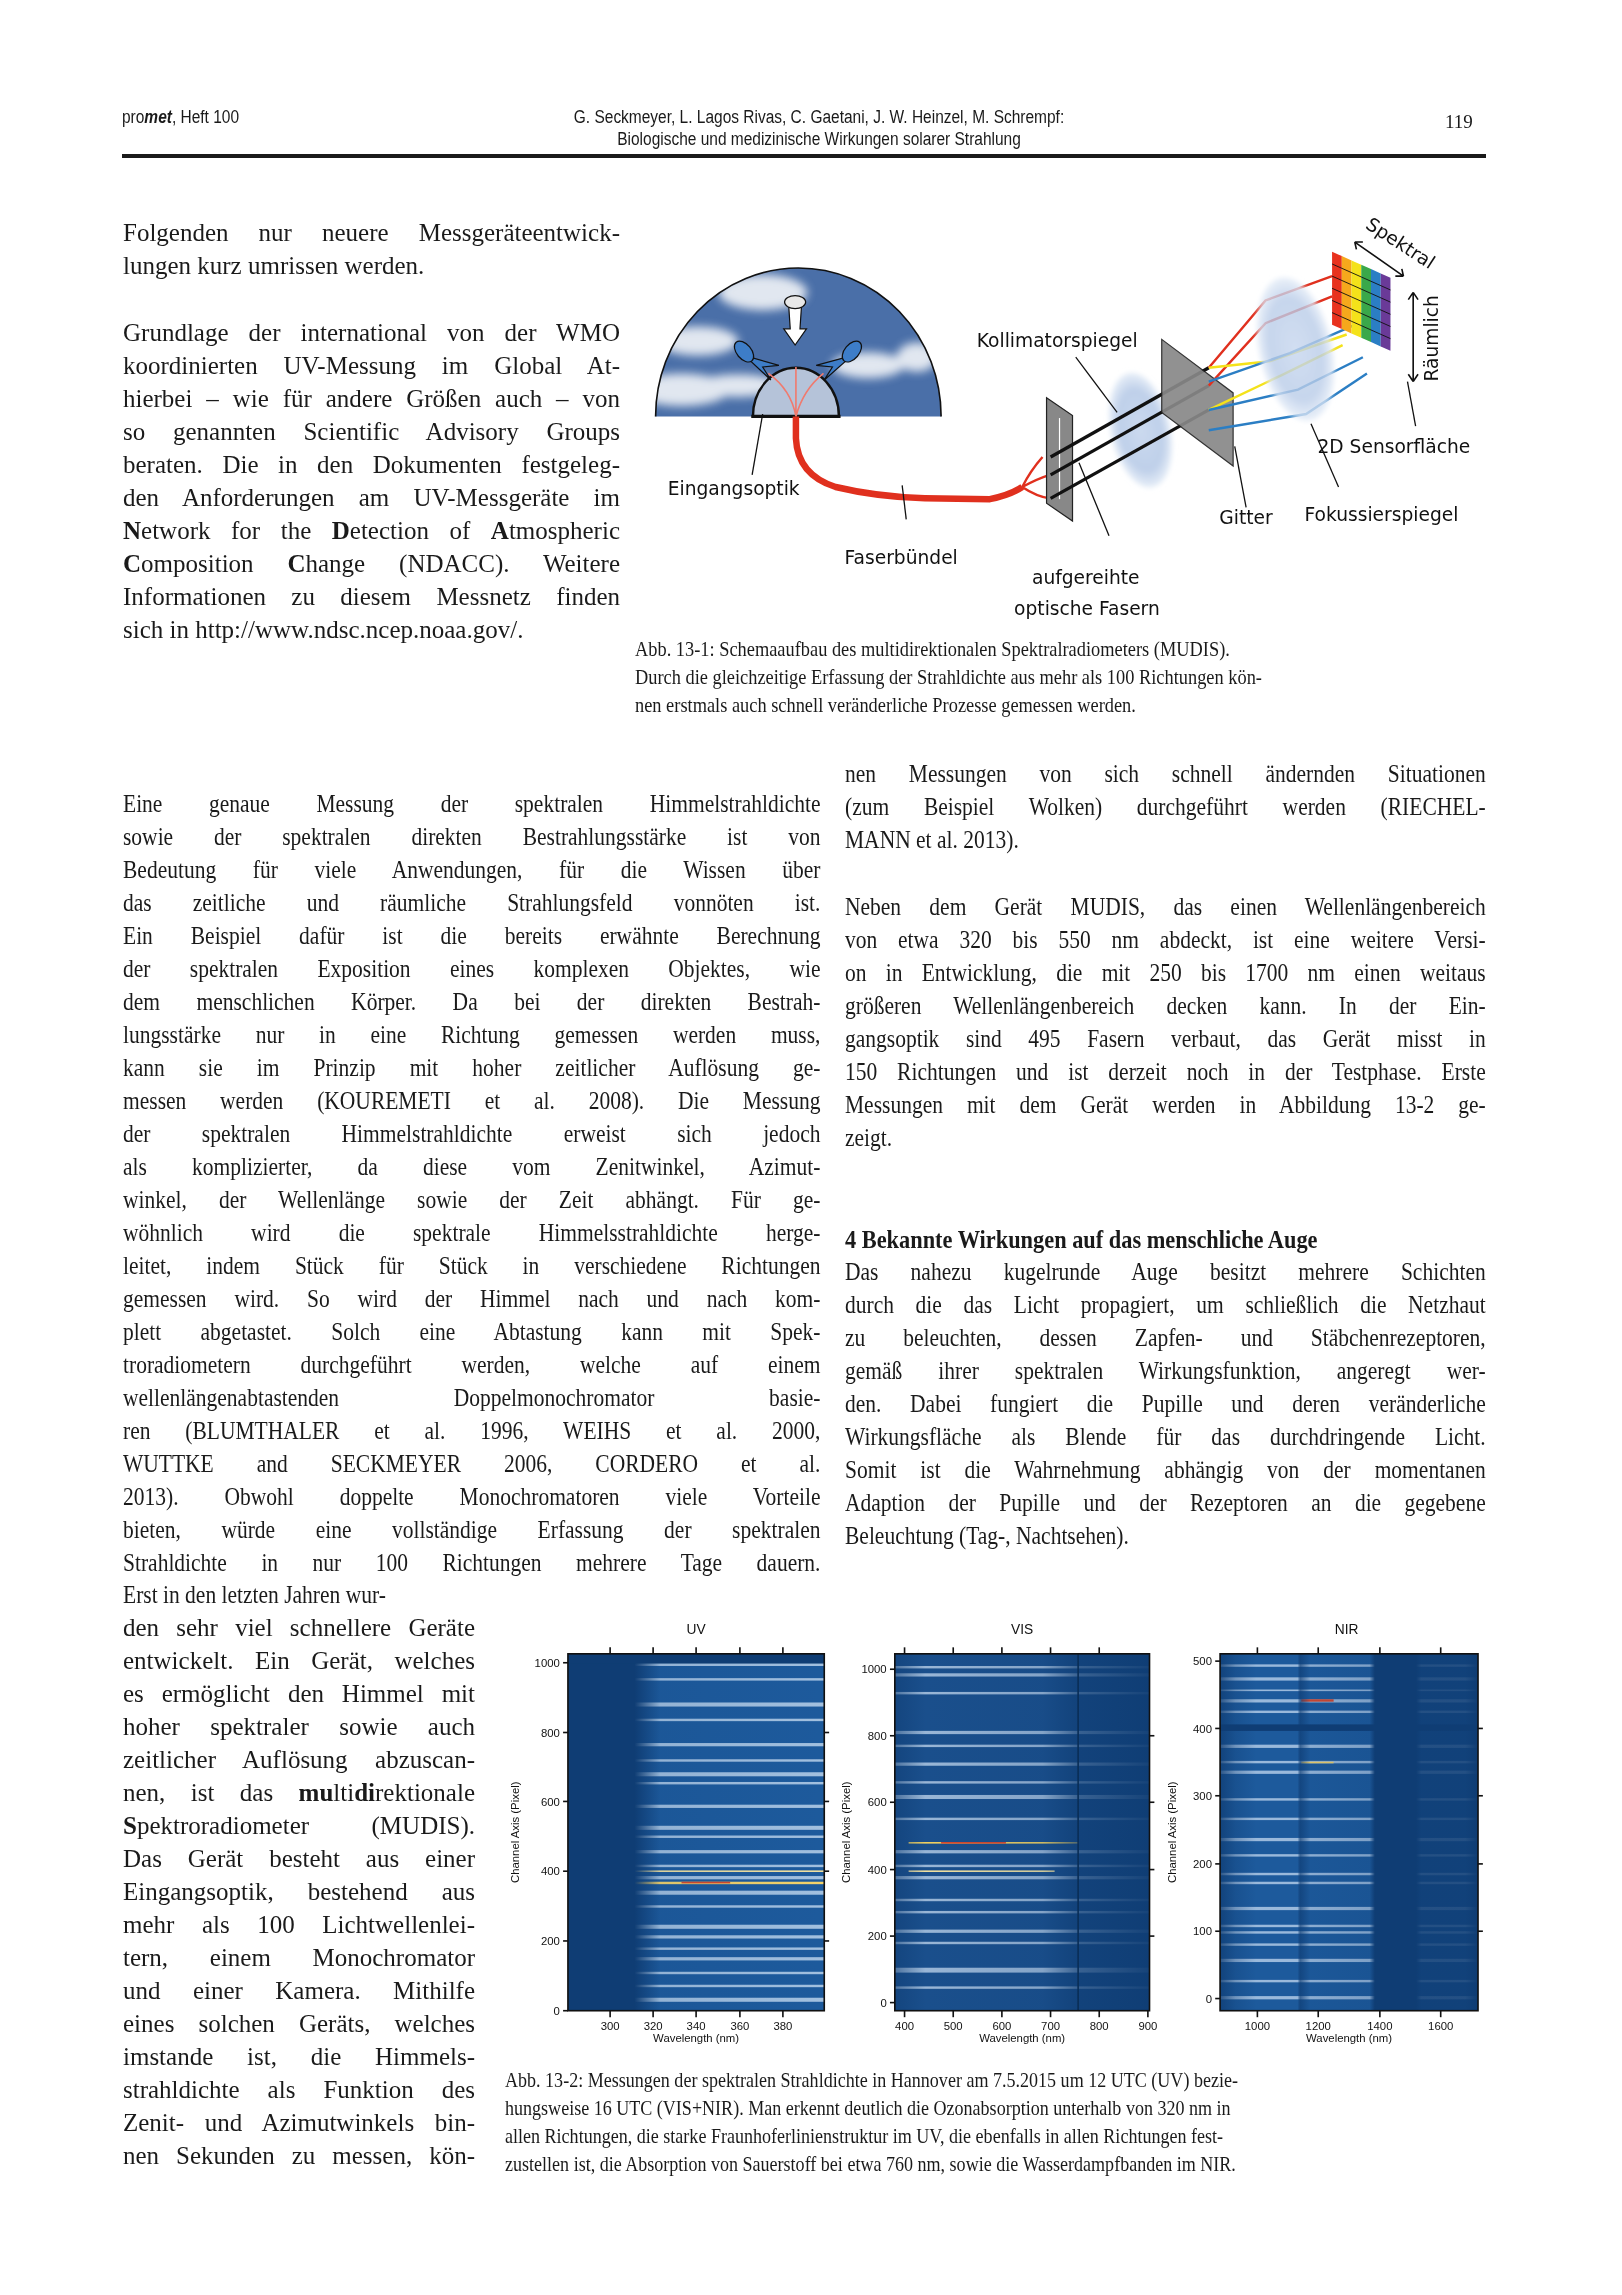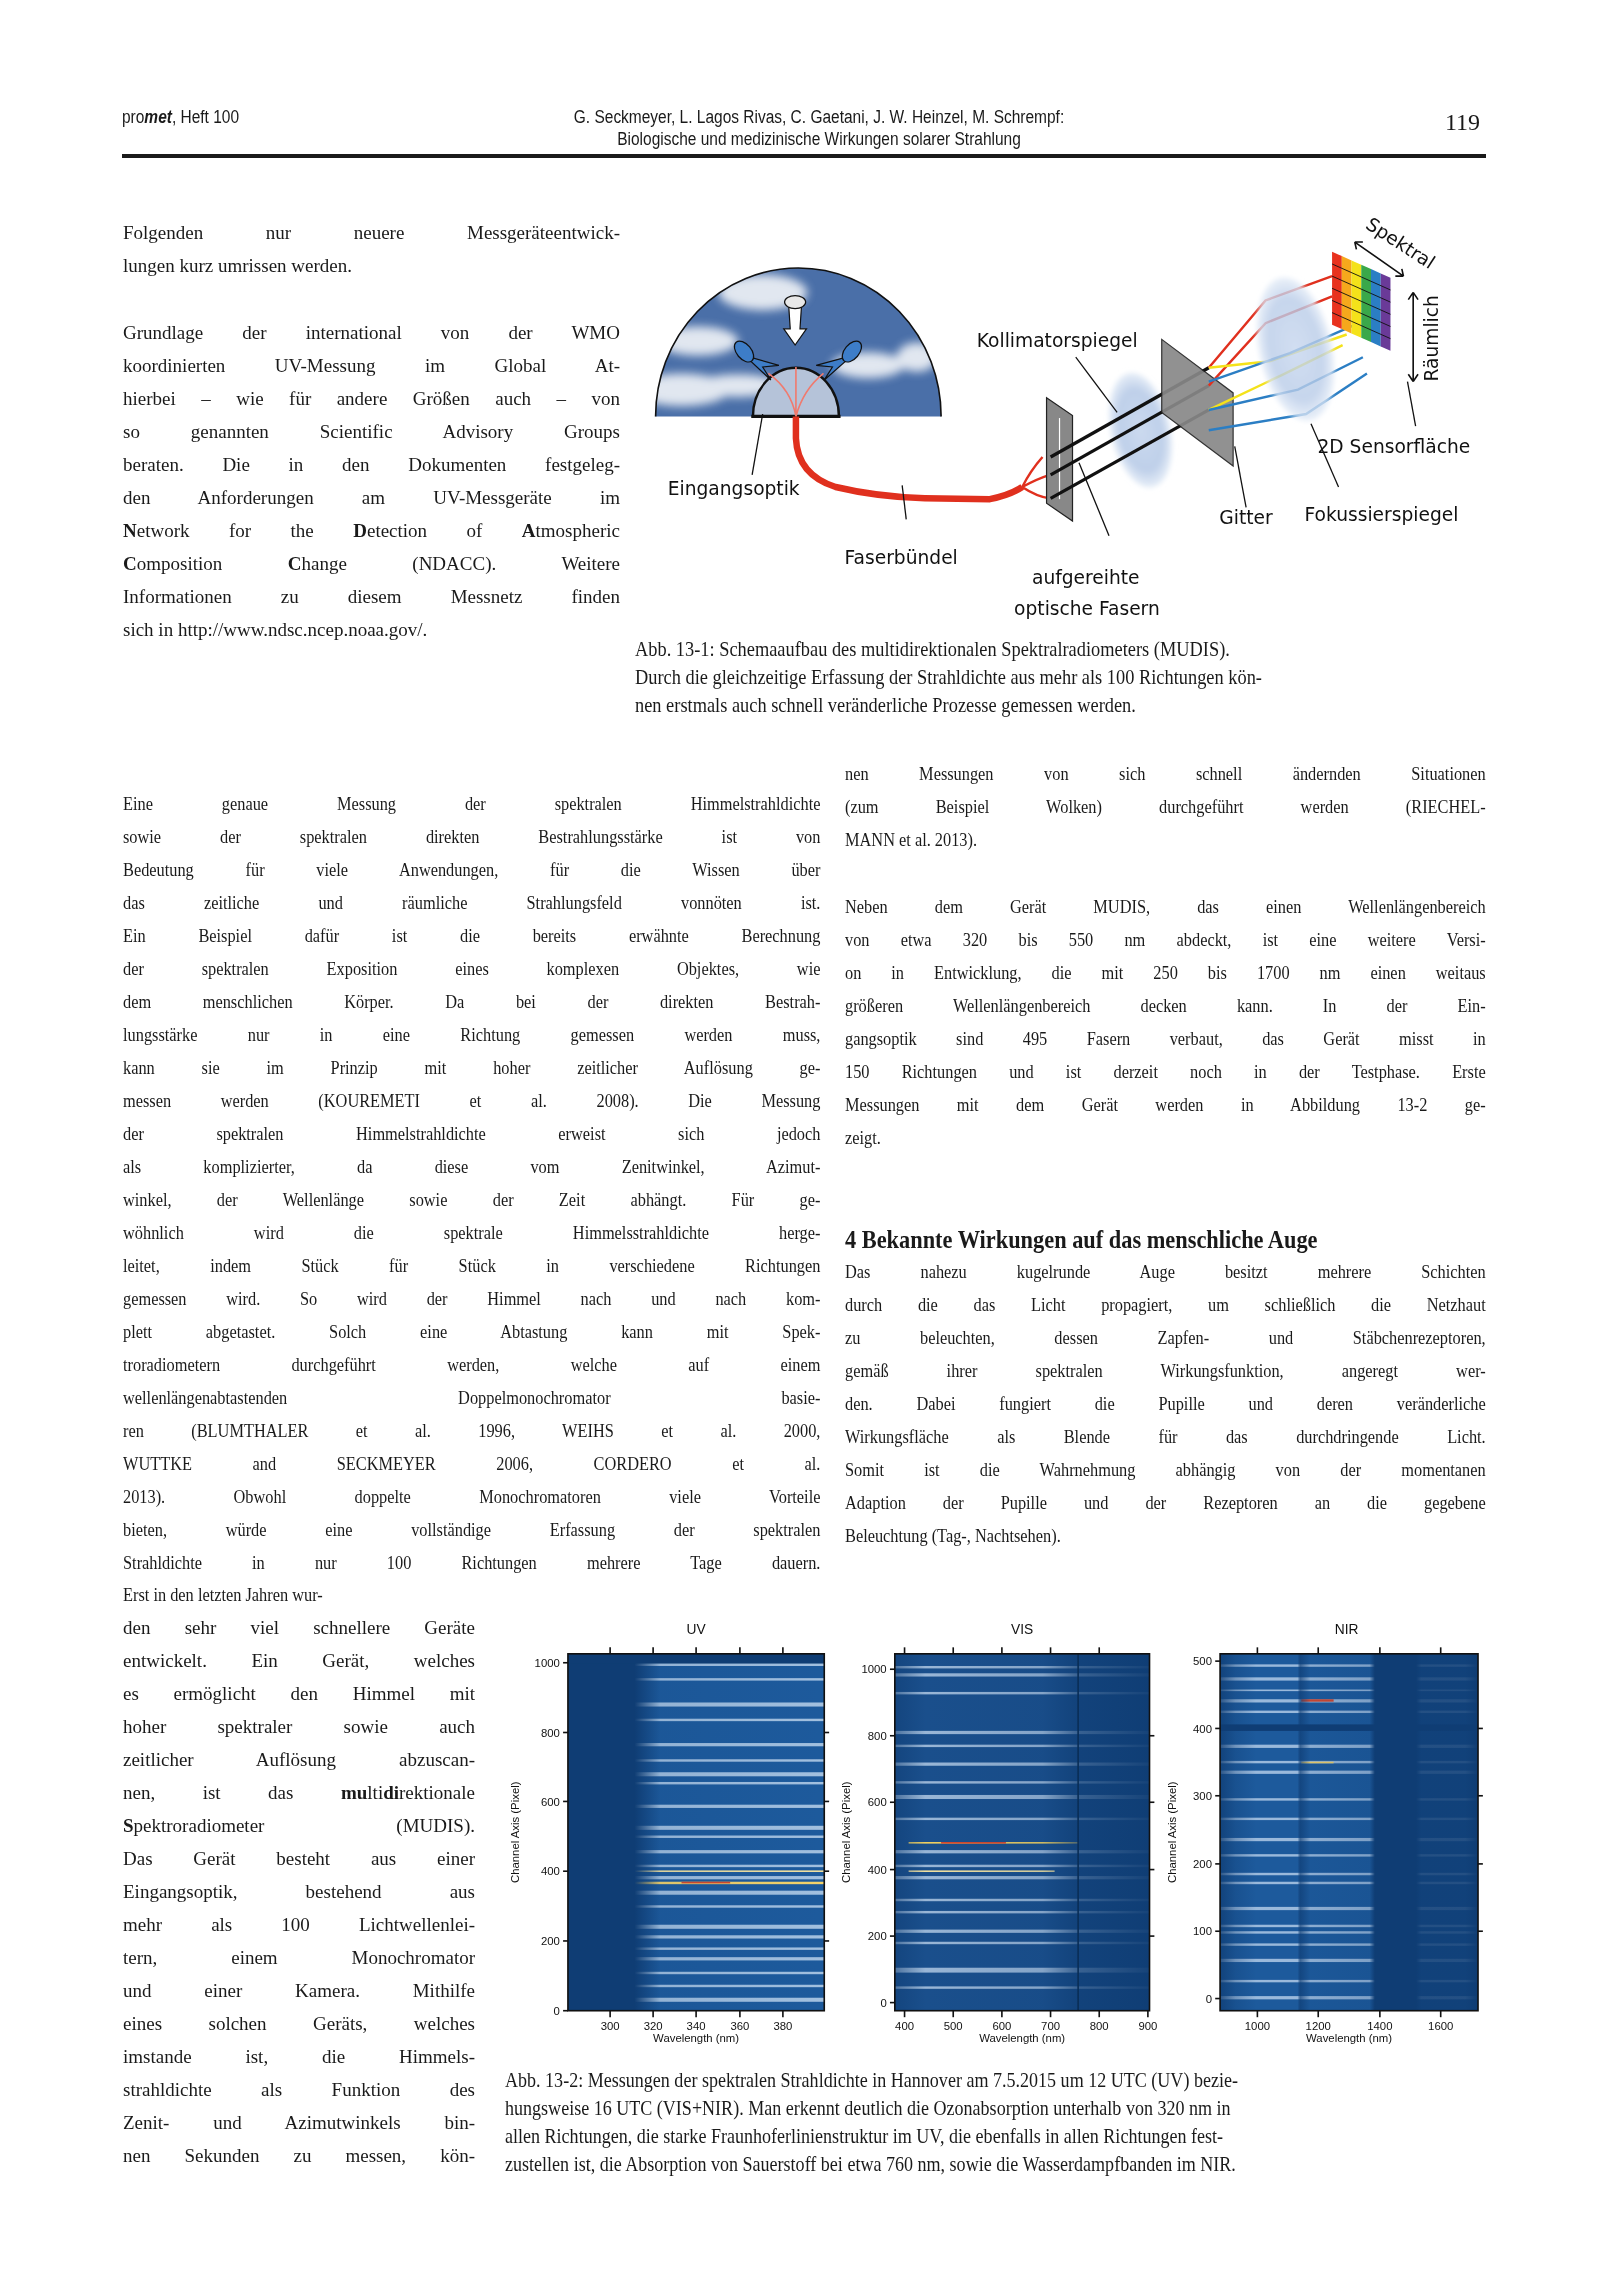--- a/index.html
+++ b/index.html
@@ -1,22 +1,22 @@
 <!DOCTYPE html>
 <html style="font-size:13px"><head>
 <meta charset="utf-8">
 <style>
   html,body{margin:0;padding:0;background:#fff;}
   body{width:1623px;height:2295px;position:relative;overflow:hidden;color:#1a1a1a;}
   .abs{position:absolute;}
   .hdr{font-family:"Liberation Sans",sans-serif;font-size:18px;line-height:22px;color:#1a1a1a;transform:scaleX(.86);transform-origin:left top;}
   .hdr-c{font-family:"Liberation Sans",sans-serif;font-size:18px;line-height:22px;text-align:center;transform:scaleX(.86);transform-origin:center top;}
-  .pagenum{font-family:"Liberation Serif",serif;font-size:24px;line-height:26px;}
+  .pagenum{font-family:"Liberation Serif",serif;font-size:19px;line-height:26px;}
   .rule{background:#1a1a1a;height:4px;}
-  .txt{font-family:"Liberation Serif",serif;font-size:19px;line-height:33px;text-align:justify;color:#1a1a1a;}
+  .txt{font-family:"Liberation Serif",serif;font-size:25px;line-height:33px;text-align:justify;color:#1a1a1a;}
   .txt .line{display:block;text-align:justify;text-align-last:justify;white-space:nowrap;}
   .txt .last{display:block;text-align:left;white-space:nowrap;}
   .cond{transform:scaleX(.86);transform-origin:left top;}
   .cap{font-family:"Liberation Serif",serif;font-size:22px;line-height:28px;color:#1a1a1a;transform:scaleX(.86);transform-origin:left top;white-space:nowrap;}
   .h4{font-family:"Liberation Serif",serif;font-weight:bold;font-size:26px;line-height:32px;transform:scaleX(.86);transform-origin:left top;white-space:nowrap;}
   .diag-lbl{font-family:"DejaVu Sans",sans-serif;font-size:23px;fill:#111;}
   .plot-title{font-family:"Liberation Sans",sans-serif;font-size:17px;fill:#111;}
   .tick{font-family:"Liberation Sans",sans-serif;font-size:14px;fill:#111;}
   .axl{font-family:"Liberation Sans",sans-serif;font-size:14px;fill:#111;}
 </style>

